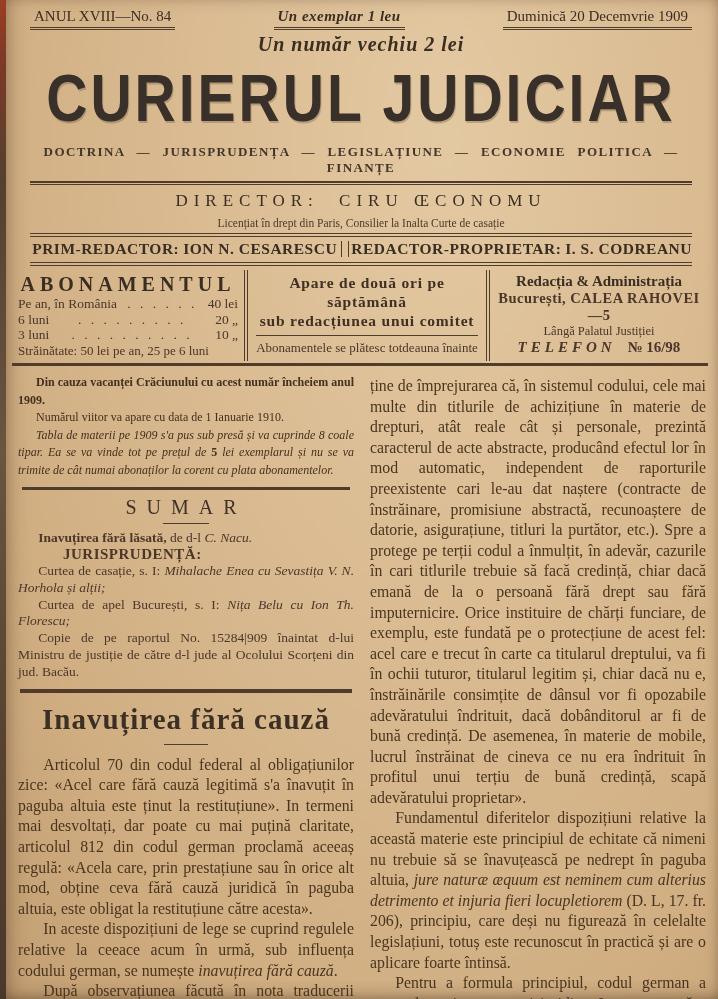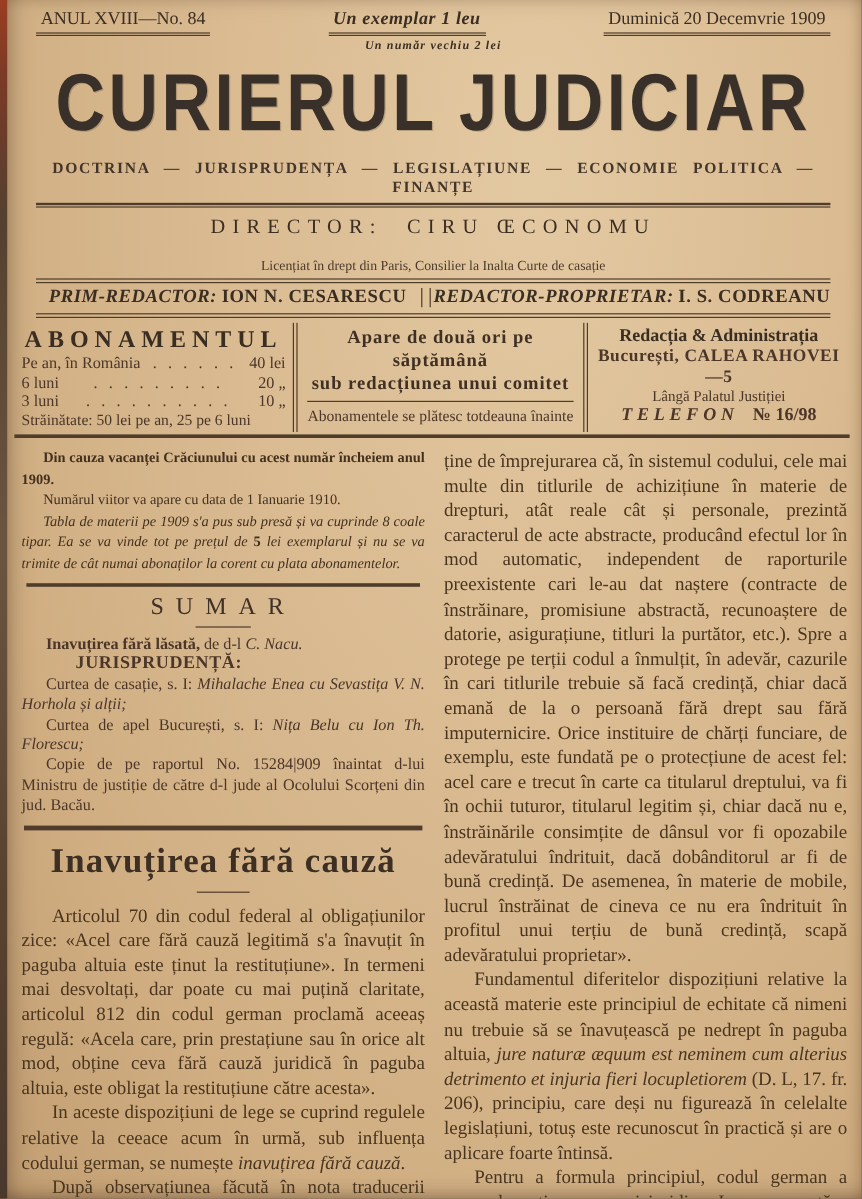--- a/index.html
+++ b/index.html
@@ -19,40 +19,40 @@
   .edge-strip {
     position: absolute; left: 0; top: 0; bottom: 0; width: 6px; z-index: 5;
     background: linear-gradient(#9c3d22 0%, #7c3a26 6%, #55402f 18%, #6b5440 45%, #58422f 75%, #4a382c 100%);
   }
 
   
   .masthead { padding: 8px 26px 0 30px; color: #3a2d22; }
   .topline { display: flex; justify-content: space-between; align-items: flex-end; font-size: 15px; }
   .topline > span { border-bottom: 3px double #4f3c2b; padding: 0 4px 2px 4px; }
   .topline .price { font-weight: bold; font-style: italic; letter-spacing: .5px; }
-  .oldprice { text-align: center; font-weight: bold; font-style: italic; font-size: 10px; margin-top: 3px; letter-spacing: 1px; }
+  .oldprice { text-align: center; font-weight: bold; font-style: italic; font-size: 20px; margin-top: 3px; letter-spacing: 1px; }
   .title {
     text-align: center; font-family: "Liberation Sans", "DejaVu Sans", sans-serif;
     font-weight: 700; font-size: 57px; letter-spacing: 3px; color: #39302a;
     transform: scaleY(1.18); transform-origin: 50% 60%;
     margin-top: 10px; white-space: nowrap;
     text-shadow: 1px 1px 0 rgba(58,48,42,.25);
   }
   .subtitle {
     text-align: center; font-size: 13px; font-weight: bold; letter-spacing: 1.4px;
     word-spacing: 7px; margin-top: 12px; color: #43352a;
   }
   .rule-thickthin { border-top: 2.5px solid #4f3c2b; border-bottom: 1px solid #4f3c2b; height: 4px; margin-top: 5px; }
   .director-line { text-align: center; font-size: 17px; font-weight: normal; letter-spacing: 6px; margin-top: 6px; white-space: nowrap; }
   .director-line .dl-name { margin-left: 10px; }
-  .director-sub { text-align: center; font-size: 11.5px; margin-top: 17px; color: #4b3a2c; font-family: Liberation Serif, serif; }
+  .director-sub { text-align: center; font-size: 11.5px; margin-top: 6px; color: #4b3a2c; font-family: Liberation Serif, serif; }
   .rule-double { border-top: 1px solid #4f3c2b; border-bottom: 1px solid #4f3c2b; height: 4px; margin-top: 4px; }
   .staff-row { display: flex; align-items: center; margin-top: 3px; font-size: 15.5px; }
   .staff-cell { flex: 1; text-align: center; white-space: nowrap; }
-  .staff-label { font-style: italic; font-weight: bold; letter-spacing: .5px; }
+  .staff-label { font-weight: bold; letter-spacing: .5px; }
   .staff-name { font-weight: bold; letter-spacing: .5px; }
   .staff-sep { width: 8px; border-left: 1.5px solid #4f3c2b; border-right: 1.5px solid #4f3c2b; height: 16px; margin: 0 2px; }
 
   
   .info-row { display: flex; margin: 4px 10px 0 12px; }
   .info-col { padding: 3px 6px; }
   .col-abo { width: 232px; }
   .col-mid { width: 246px; border-left: 4px double #4f3c2b; border-right: 4px double #4f3c2b; text-align: center; }
   .col-adr { flex: 1; text-align: center; }
   .abo-title { text-align: center; font-weight: bold; font-size: 20px; letter-spacing: 5px; color: #3a2d22; }

